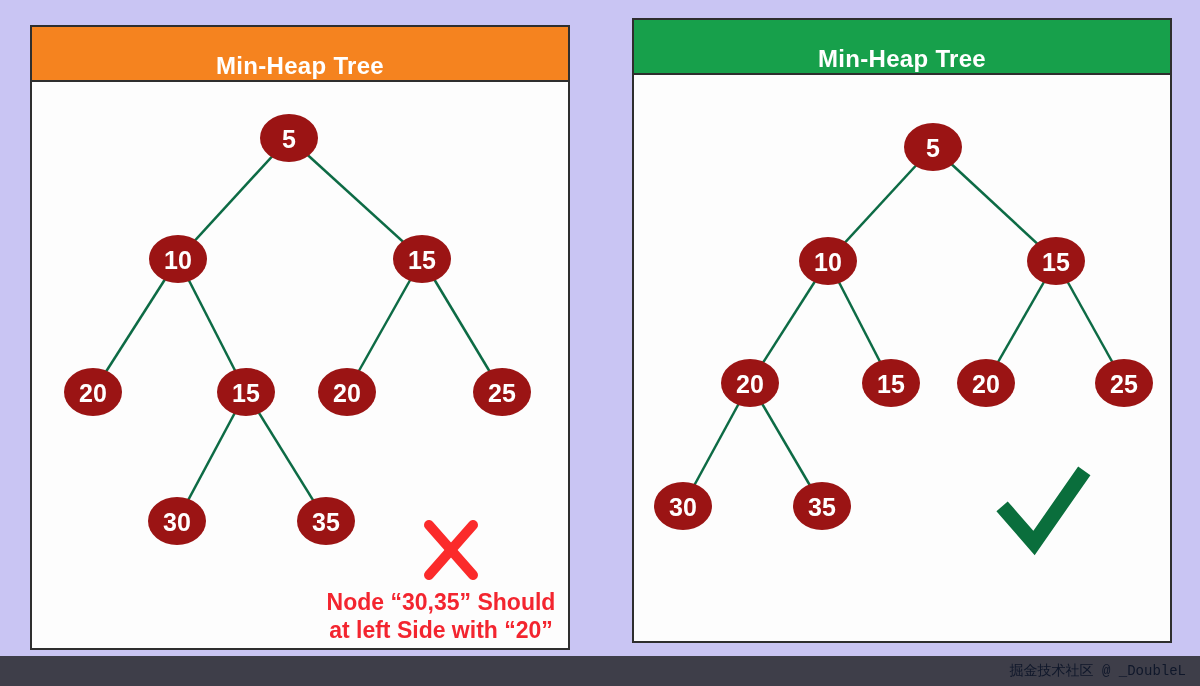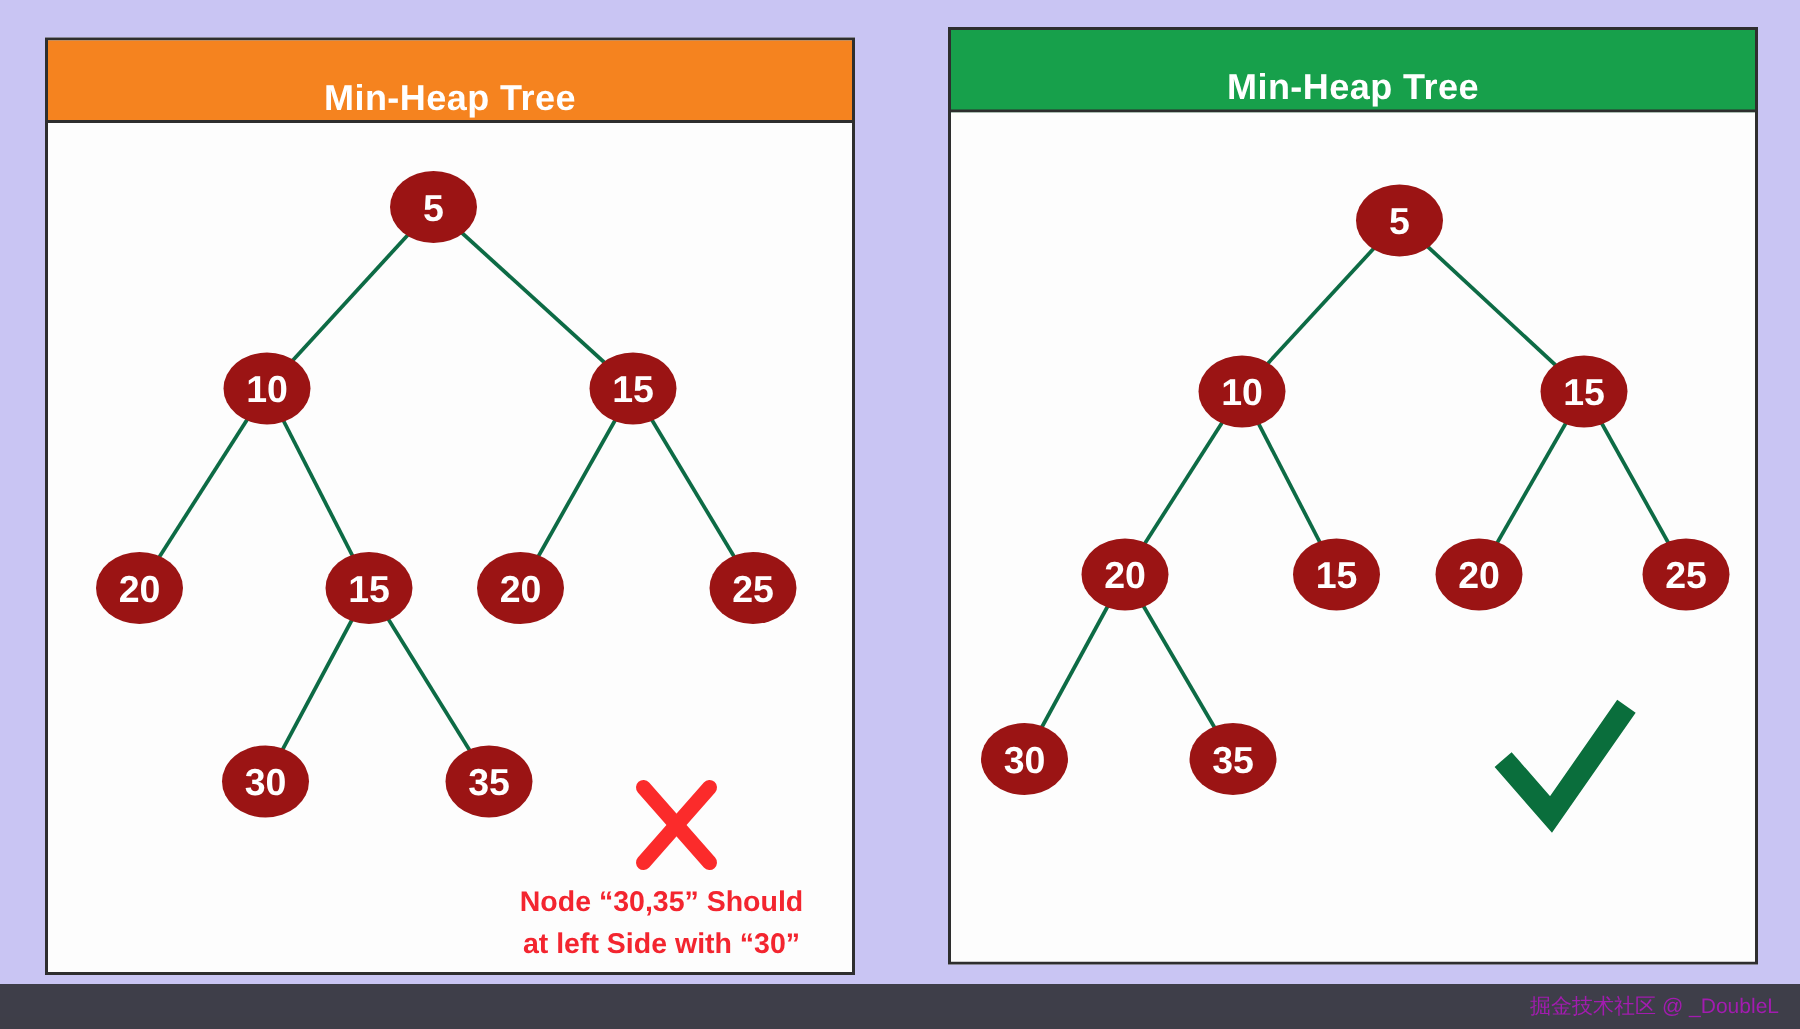--- a/index.html
+++ b/index.html
@@ -52,39 +52,40 @@
     font-size: 25px;
     font-weight: bold;
   }
 
   .note {
     position: absolute;
     left: 409px;
     top: 506px;
     transform: translateX(-50%);
     text-align: center;
-    font-size: 19px;
+    font-size: 23px;
     font-weight: bold;
     line-height: 28px;
     white-space: nowrap;
   }
 
   .watermark-bar {
     position: absolute;
     left: 0; right: 0; bottom: 0;
     height: 30px;
     background: rgba(38, 38, 42, 0.85);
     display: flex;
     align-items: center;
     justify-content: flex-end;
     padding-right: 14px;
   }
   .watermark-text {
-    color: #a21caf;
+    color: #0f172a;
     font-size: 14px;
+    font-family: Liberation Mono, monospace;
   }
 </style>
 </head>
 <body>
 
 <div class="page" style="background: rgb(201, 197, 243);">
 
   <section class="panel" style="left:30px; top:25px;">
     <header class="panel-header" id="header-0" style="background: rgb(245, 131, 31);">
       <span class="panel-title">Min-Heap Tree</span>
@@ -135,21 +136,21 @@
             <ellipse cx="294" cy="439" rx="29" ry="24" fill="#9b1414"></ellipse>
             <text x="294" y="440" text-anchor="middle" dominant-baseline="central" fill="#ffffff">35</text>
           </g>
           <g>
             <line x1="397" y1="443" x2="441" y2="493" stroke="#fb2b2b" stroke-width="10" stroke-linecap="round"></line>
             <line x1="441" y1="443" x2="397" y2="493" stroke="#fb2b2b" stroke-width="10" stroke-linecap="round"></line>
           </g>
         </svg>
       <div class="note" id="error-note" style="color: rgb(243, 37, 47);">
         <div class="note-line">Node “30,35” Should</div>
-        <div class="note-line">at left Side with “30”</div>
+        <div class="note-line">at left Side with “20”</div>
       </div>
     </div>
   </section>
 
   <section class="panel" style="left:632px; top:18px;">
     <header class="panel-header" id="header-1" style="background: rgb(23, 160, 75);">
       <span class="panel-title">Min-Heap Tree</span>
     </header>
     <div class="panel-body">
       <svg class="tree-svg" id="tree-1" viewBox="0 0 536 566">

